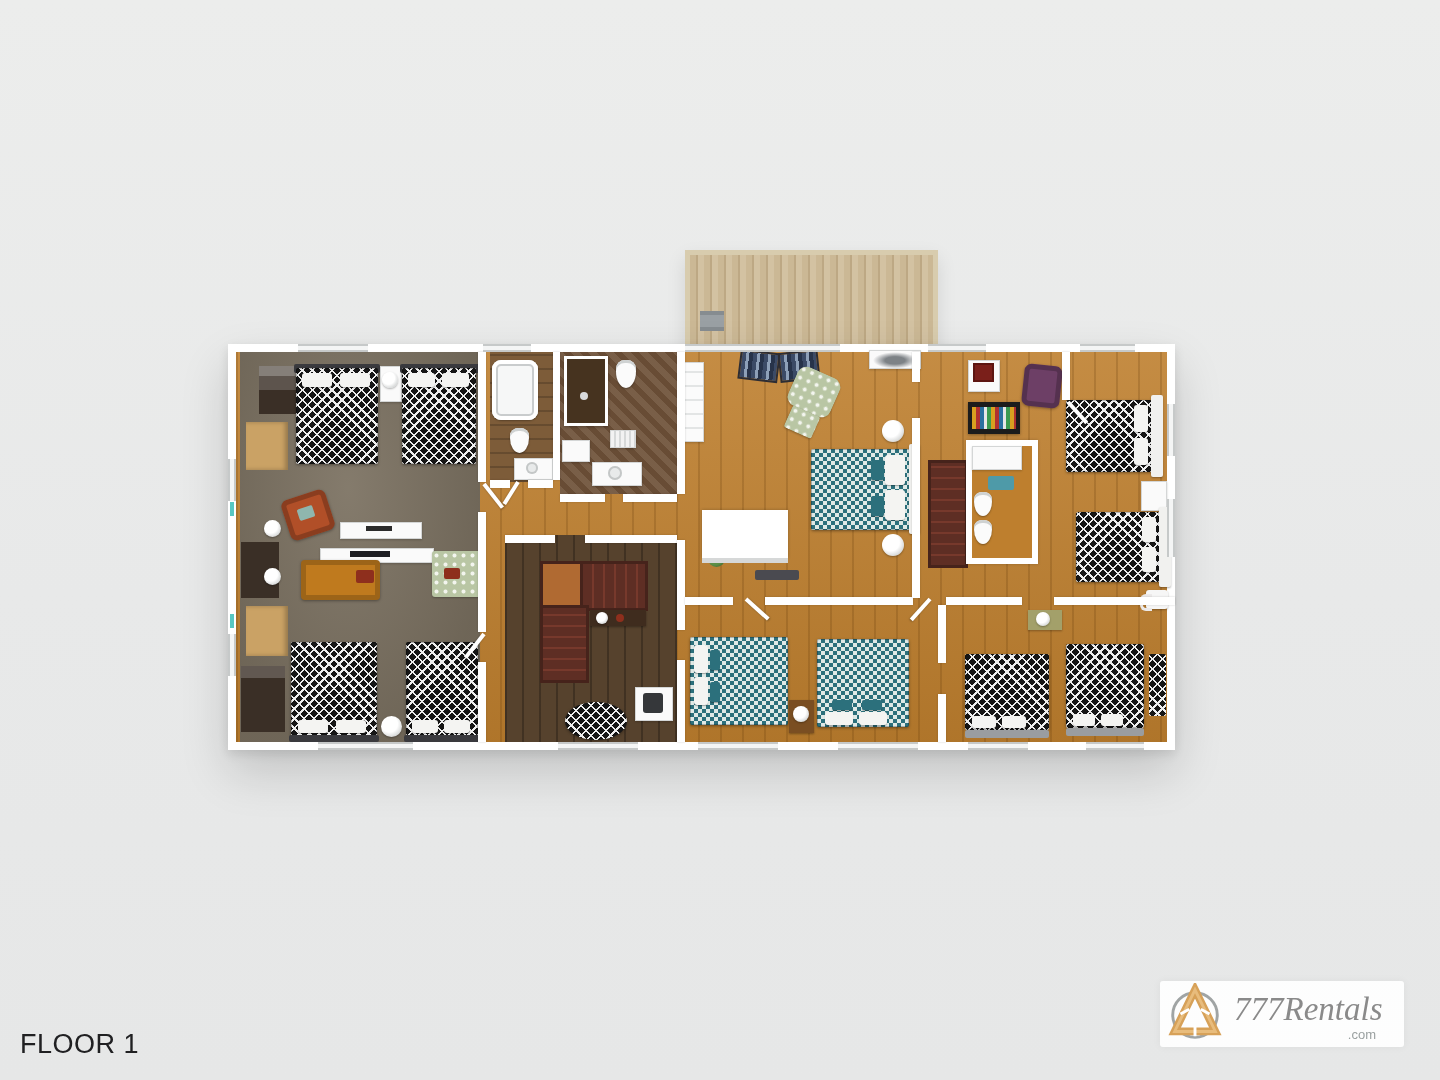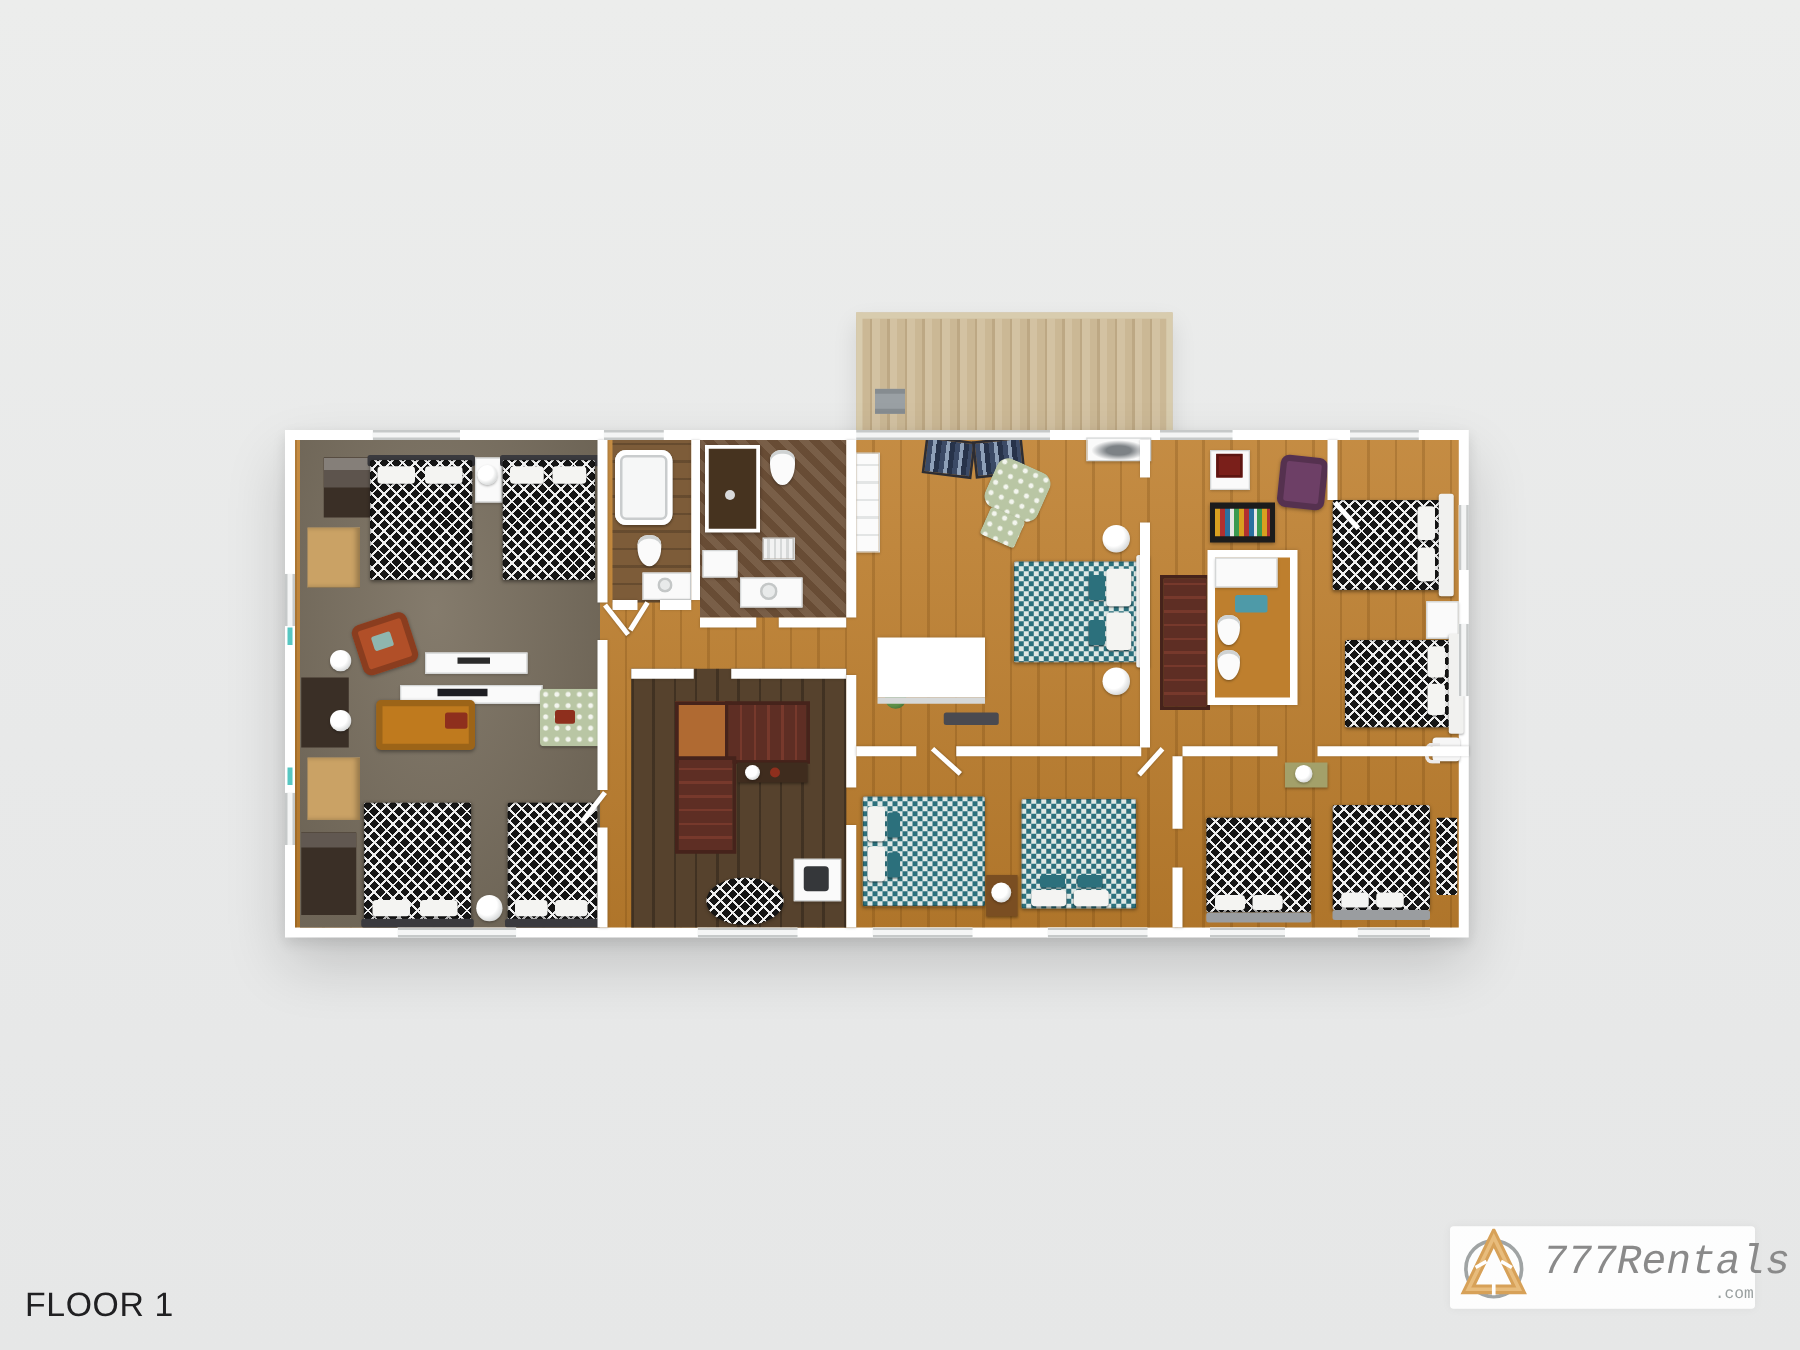--- a/index.html
+++ b/index.html
@@ -45,23 +45,23 @@
   .rug{background-color:var(--floral,#b9c6a4);background-image:radial-gradient(circle,#f3f5ee 0 1.6px,rgba(0,0,0,0) 2.4px);background-size:9px 9px;border-radius:3px;box-shadow:0 1px 2px rgba(0,0,0,.25);}
   .chair{border-radius:7px;box-shadow:inset 0 0 0 5px rgba(0,0,0,.22),0 1px 3px rgba(0,0,0,.35);}
   .toiletb{background:#fbfbfb;border-radius:45% 45% 50% 50%/30% 30% 60% 60%;box-shadow:0 1px 2px rgba(0,0,0,.35), inset 0 3px 0 #cfd2d2;}
   .deckd{background-color:var(--deckc,#c9b693);background-image:repeating-linear-gradient(90deg,#cbb895 0 6px,#bda884 6px 8px,#d3c2a2 8px 14px);border:5px solid #d8ccae;border-bottom:none;box-shadow:0 8px 18px rgba(0,0,0,.10);}
   .shelfbooks{background-image:repeating-linear-gradient(90deg,#d8a020 0 4px,#b03030 4px 8px,#2a70a0 8px 12px,#e6e6e6 12px 15px,#3a9a50 15px 19px);}
   
   .floorlabel{position:absolute;left:20px;top:1029px;font-size:27px;color:var(--textdark,#202022);letter-spacing:.5px;}
   .logo{position:absolute;left:1160px;top:981px;width:244px;height:66px;background:rgba(255,255,255,.92);
         border-radius:3px;box-shadow:0 0 8px rgba(0,0,0,.05);}
   .logo .mark{position:absolute;left:4px;top:2px;}
-  .brand{position:absolute;left:74px;top:10px;font-family:Liberation Mono, monospace;font-style:italic;
+  .brand{position:absolute;left:74px;top:10px;font-family:Liberation Serif, serif;font-style:italic;
          font-size:33px;color:var(--logogray,#8a8a8a);}
-  .tld{position:absolute;right:1px;bottom:5px;font-size:13px;color:#9aa0a0;font-family:Liberation Mono, monospace;}
+  .tld{position:absolute;right:28px;bottom:5px;font-size:13px;color:#9aa0a0;font-family:Liberation Sans, sans-serif;}
 </style>
 </head>
 <body>
 
 <div class="scene">
 
   <div class="abs deckd" style="left:685px;top:250px;width:243px;height:100px;">
     <div class="abs" style="left:10px;top:56px;width:24px;height:20px;background:#9aa0a4;box-shadow:inset 0 4px 0 #868c90, inset 0 -4px 0 #868c90;"></div>
   </div>
 

